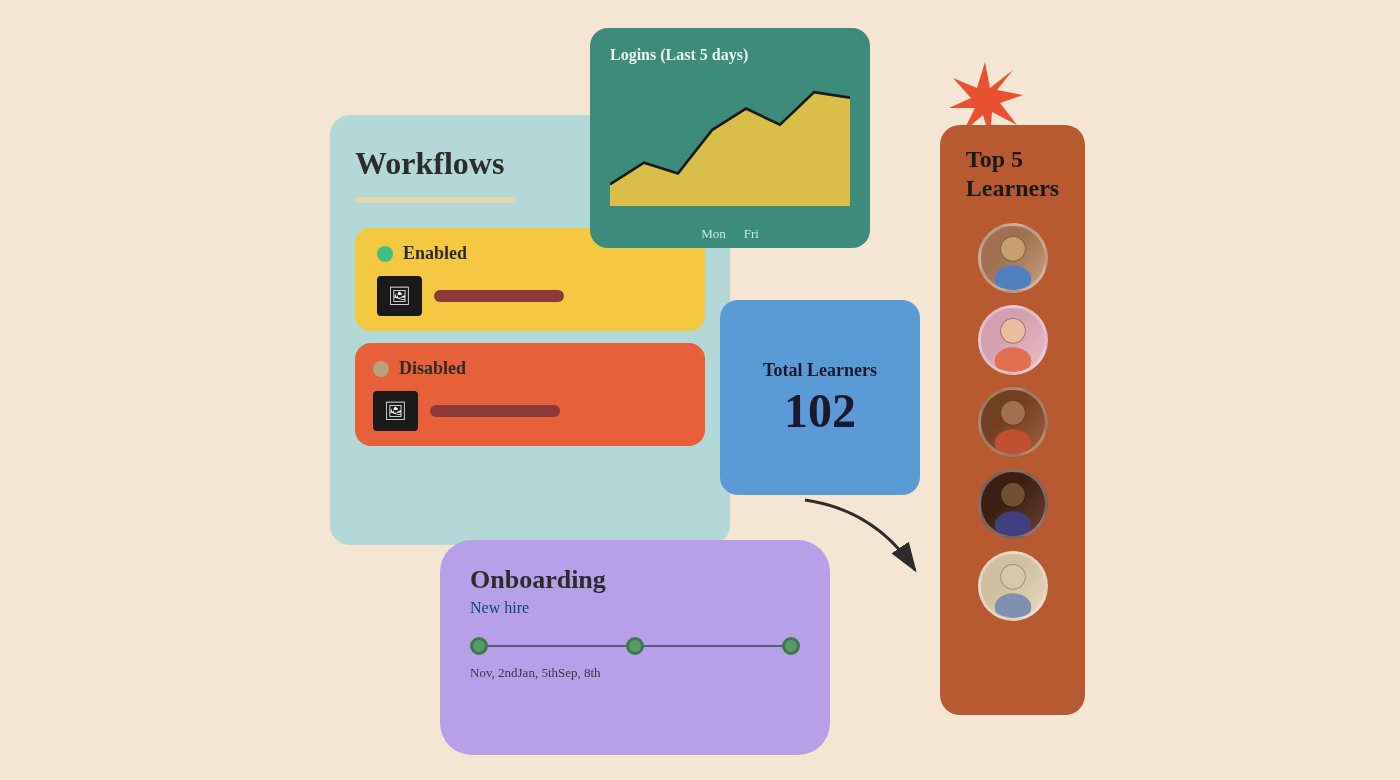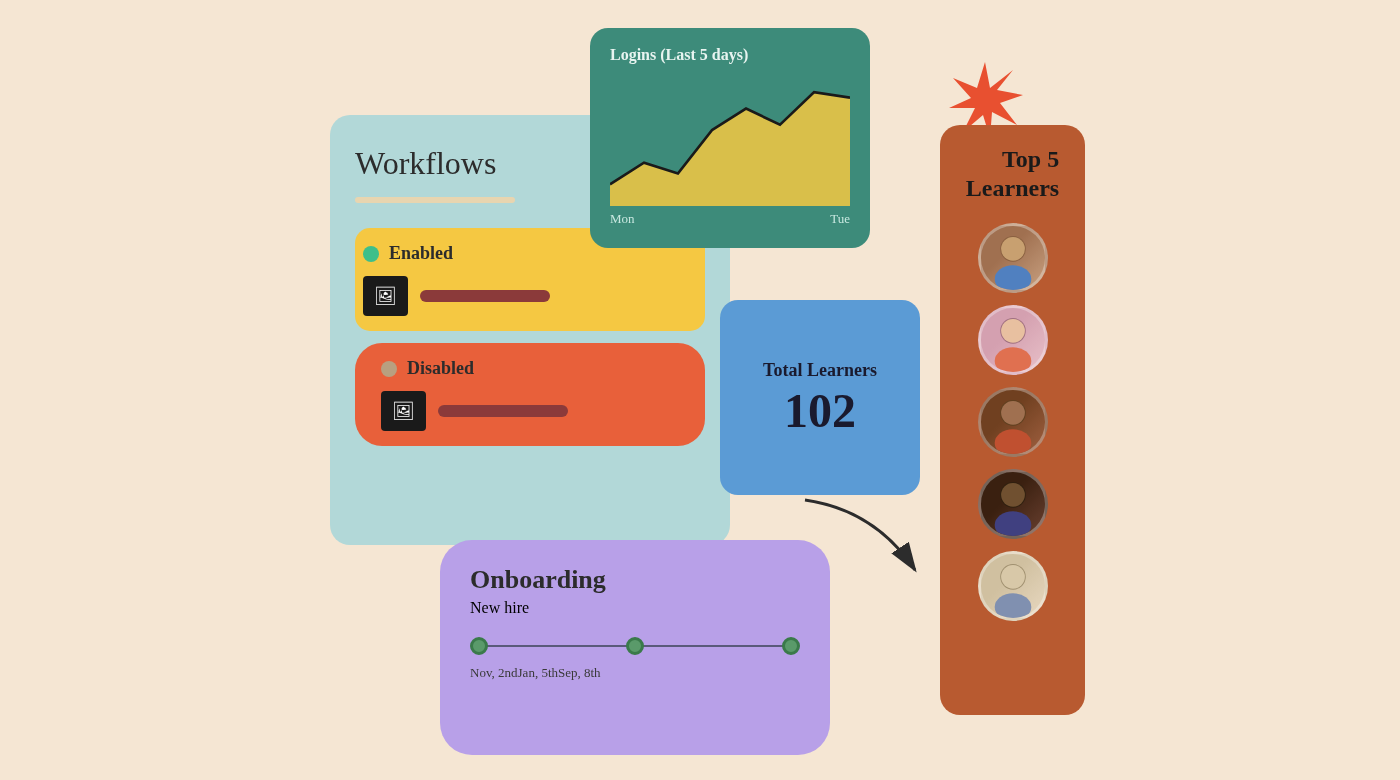--- a/index.html
+++ b/index.html
@@ -20,38 +20,38 @@
       top: 115px;
       width: 400px;
       height: 430px;
       background-color: #b2d8d8;
       border-radius: 20px;
       padding: 30px 25px;
     }
 
     .workflows-title {
       font-size: 32px;
-      font-weight: 400;
+      font-weight: 700;
       color: #2c2c2c;
       margin-bottom: 15px;
     }
 
     .workflows-divider {
       width: 160px;
       height: 6px;
       background-color: #e8d5b0;
       border-radius: 3px;
       margin-bottom: 25px;
     }
 
     
     .enabled-card {
       background-color: #f5c842;
       border-radius: 15px;
-      padding: 15px 8px;
+      padding: 15px 22px;
       margin-bottom: 12px;
     }
 
     .card-header {
       display: flex;
       align-items: center;
       gap: 10px;
       margin-bottom: 12px;
       font-size: 18px;
       font-weight: 600;
@@ -99,22 +99,22 @@
     .content-bar-enabled {
       width: 130px;
       height: 12px;
       background-color: #8b3a3a;
       border-radius: 6px;
     }
 
     
     .disabled-card {
       background-color: #e8603a;
-      border-radius: 27px;
-      padding: 15px 26px;
+      border-radius: 16px;
+      padding: 15px 18px;
     }
 
     .content-bar-disabled {
       width: 130px;
       height: 12px;
       background-color: #8b3a3a;
       border-radius: 6px;
     }
 
     .disabled-card .card-header {
@@ -141,22 +141,22 @@
     }
 
     .chart-area {
       position: relative;
       width: 100%;
       height: 130px;
     }
 
     .chart-labels {
       display: flex;
-      justify-content: space-between;
-      margin-top: 5px;
+      justify-content: center;
+      margin-top: 20px;
       font-size: 13px;
       color: #c8e8e0;
       gap: 18px;
     }
 
     
     .total-learners-card {
       position: absolute;
       left: 720px;
       top: 300px;
@@ -201,21 +201,21 @@
 
     .onboarding-title {
       font-size: 26px;
       font-weight: 700;
       color: #2c2c2c;
       margin-bottom: 4px;
     }
 
     .onboarding-subtitle {
       font-size: 16px;
-      color: #000000;
+      color: #0c4a6e;
       margin-bottom: 20px;
     }
 
     .timeline {
       position: relative;
       display: flex;
       justify-content: space-between;
       align-items: center;
       margin-bottom: 10px;
     }
@@ -262,21 +262,21 @@
       padding: 20px 15px;
       display: flex;
       flex-direction: column;
       align-items: center;
     }
 
     .top-learners-title {
       font-size: 24px;
       font-weight: 800;
       color: #1a1a1a;
-      text-align: right;
+      text-align: left;
       line-height: 1.2;
       margin-bottom: 20px;
     }
 
     .learner-avatar {
       width: 70px;
       height: 70px;
       border-radius: 50%;
       overflow: hidden;
       margin-bottom: 12px;
@@ -344,21 +344,21 @@
   <div class="chart-area">
     <svg width="100%" height="130" viewBox="0 0 240 120" preserveAspectRatio="none">
 
       <polygon points="0,100 34,80 68,90 102,50 136,30 170,45 204,15 240,20 240,120 0,120" fill="#f5c842" opacity="0.85"></polygon>
 
       <polyline points="0,100 34,80 68,90 102,50 136,30 170,45 204,15 240,20" fill="none" stroke="#1a1a1a" stroke-width="2.5"></polyline>
     </svg>
   </div>
   <div class="chart-labels">
     <span>Mon</span>
-    <span>Tue</span>
+    <span>Fri</span>
   </div>
 </div>
 
 <div class="total-learners-card">
   <div class="total-learners-label">Total Learners</div>
   <div class="total-learners-number">102</div>
 </div>
 
 <div class="onboarding-card">
   <div class="onboarding-title">Onboarding</div>

